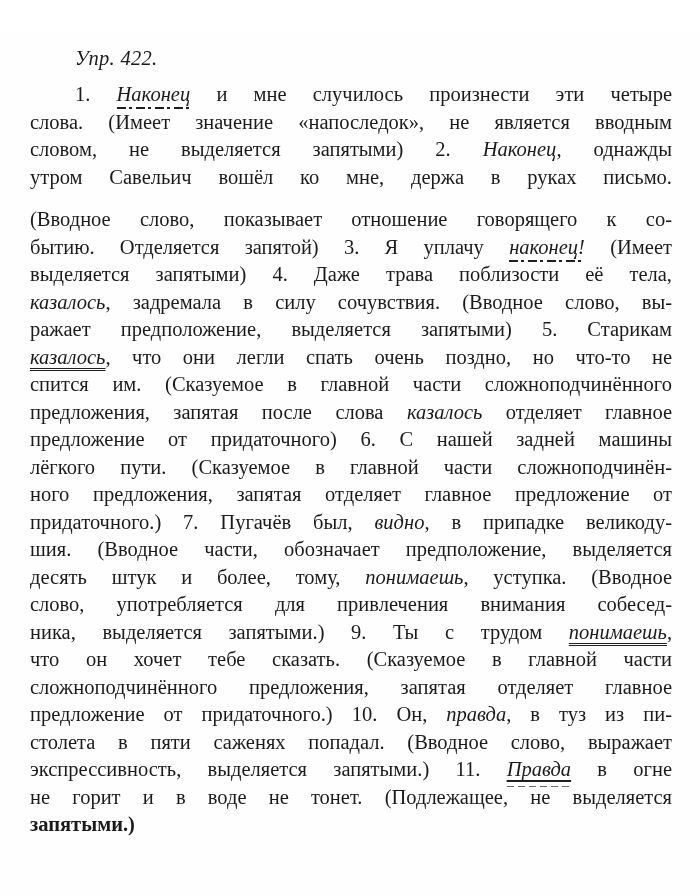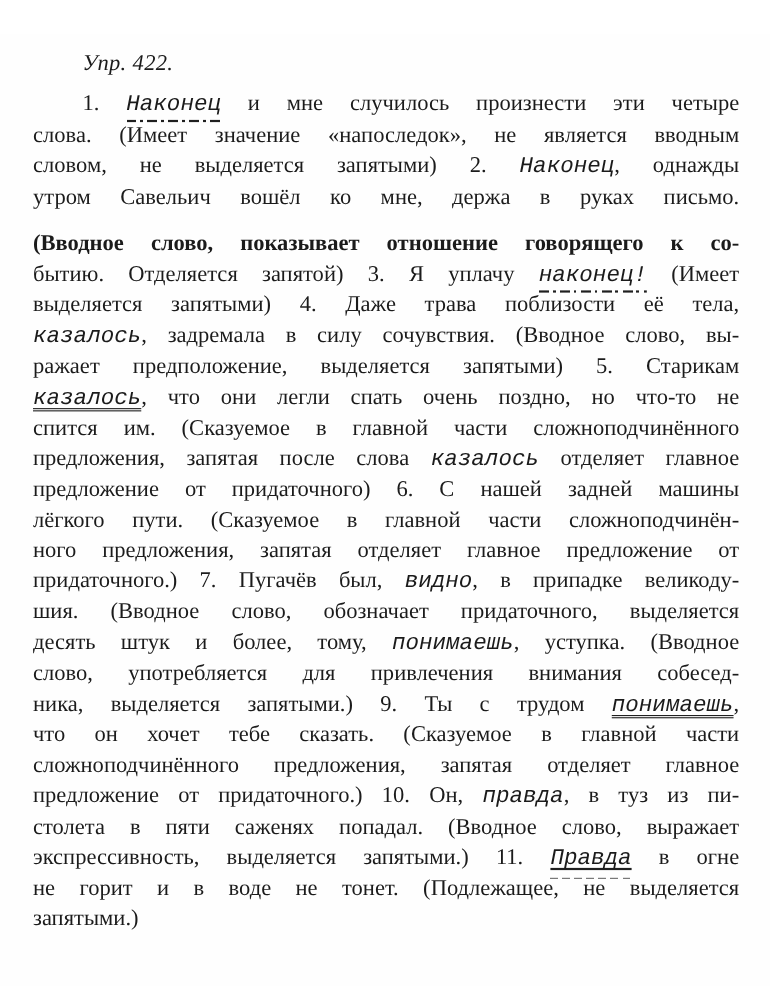--- a/index.html
+++ b/index.html
@@ -28,24 +28,25 @@
     letter-spacing: 0.3px;
   }
   .line {
     line-height: 27.5px;
     text-align: justify;
     text-align-last: justify;
   }
   .line.nojust {
     text-align: left;
     text-align-last: left;
+    font-weight: bold;
   }
   .line.indent { text-indent: 45px; }
-  .line.gap { margin-top: 15px; font-weight: bold; }
-  .i { font-style: italic; font-family: Liberation Mono, monospace; }
+  .line.gap { margin-top: 15px; }
+  .i { font-style: italic; }
   
   .udd {
     padding-bottom: 4px;
     background: repeating-linear-gradient(to right,
       #1f1f1f 0px, #1f1f1f 9px,
       transparent 9px, transparent 12.5px,
       #1f1f1f 12.5px, #1f1f1f 15px,
       transparent 15px, transparent 19px)
       left bottom / 100% 2px no-repeat;
   }
@@ -86,21 +87,21 @@
       <div class="line"><span>выделяется запятыми) 4. Даже трава поблизости её тела,</span></div>
       <div class="line"><span class="i">казалось</span><span>, задремала в силу сочувствия. (Вводное слово, вы-</span></div>
       <div class="line"><span>ражает предположение, выделяется запятыми) 5. Старикам</span></div>
       <div class="line"><span class="i u2">казалось</span><span>, что они легли спать очень поздно, но что-то не</span></div>
       <div class="line"><span>спится им. (Сказуемое в главной части сложноподчинённого</span></div>
       <div class="line"><span>предложения, запятая после слова </span><span class="i">казалось</span><span> отделяет главное</span></div>
       <div class="line"><span>предложение от придаточного) 6. С нашей задней машины</span></div>
       <div class="line"><span>лёгкого пути. (Сказуемое в главной части сложноподчинён-</span></div>
       <div class="line"><span>ного предложения, запятая отделяет главное предложение от</span></div>
       <div class="line"><span>придаточного.) 7. Пугачёв был, </span><span class="i">видно</span><span>, в припадке великоду-</span></div>
-      <div class="line"><span>шия. (Вводное слово, обозначает придаточного, выделяется</span></div>
+      <div class="line"><span>шия. (Вводное части, обозначает предположение, выделяется</span></div>
       <div class="line"><span>десять штук и более, тому, </span><span class="i">понимаешь</span><span>, уступка. (Вводное</span></div>
       <div class="line"><span>слово, употребляется для привлечения внимания собесед-</span></div>
       <div class="line"><span>ника, выделяется запятыми.) 9. Ты с трудом </span><span class="i u2">понимаешь</span><span>,</span></div>
       <div class="line"><span>что он хочет тебе сказать. (Сказуемое в главной части</span></div>
       <div class="line"><span>сложноподчинённого предложения, запятая отделяет главное</span></div>
       <div class="line"><span>предложение от придаточного.) 10. Он, </span><span class="i">правда</span><span>, в туз из пи-</span></div>
       <div class="line"><span>столета в пяти саженях попадал. (Вводное слово, выражает</span></div>
       <div class="line"><span>экспрессивность, выделяется запятыми.) 11. </span><span class="i u1d">Правда</span><span> в огне</span></div>
       <div class="line"><span>не горит и в воде не тонет. (Подлежащее, не выделяется</span></div>
       <div class="line nojust"><span>запятыми.)</span></div>

